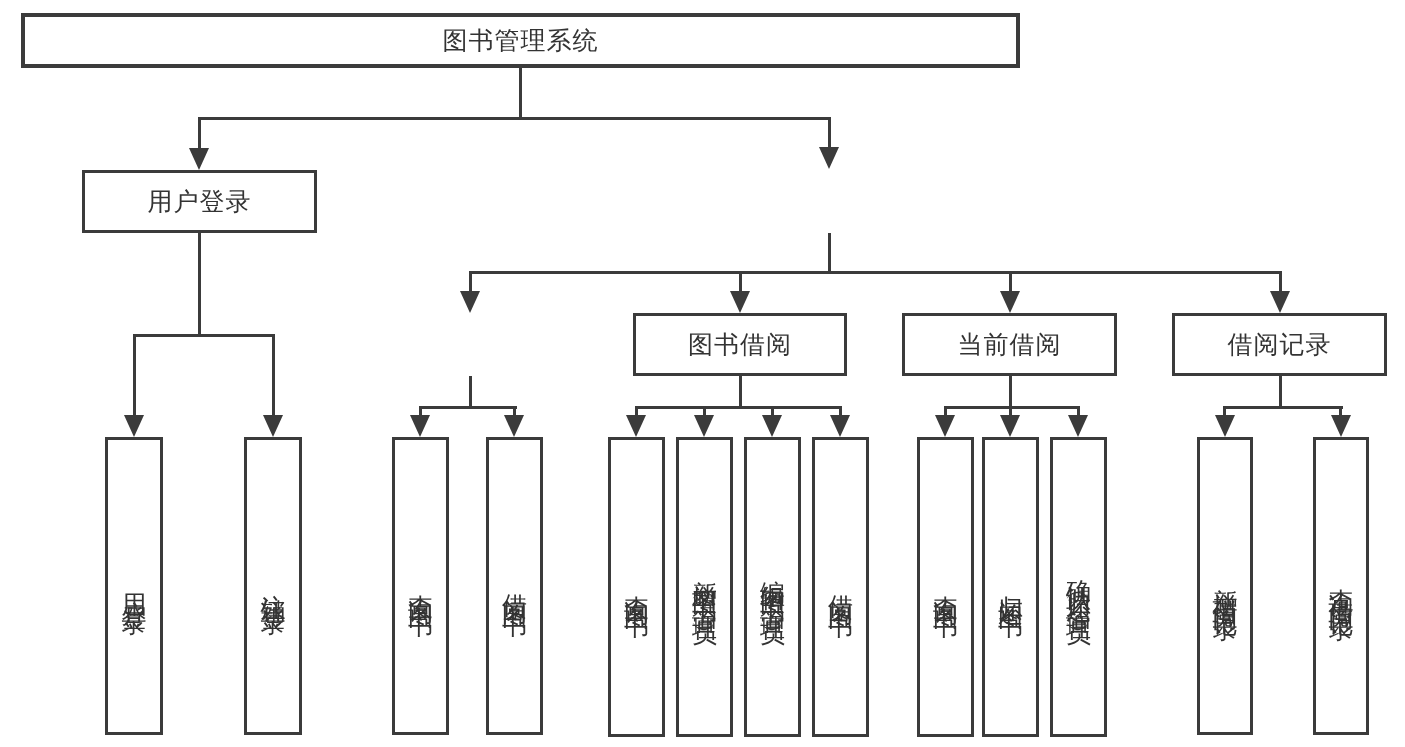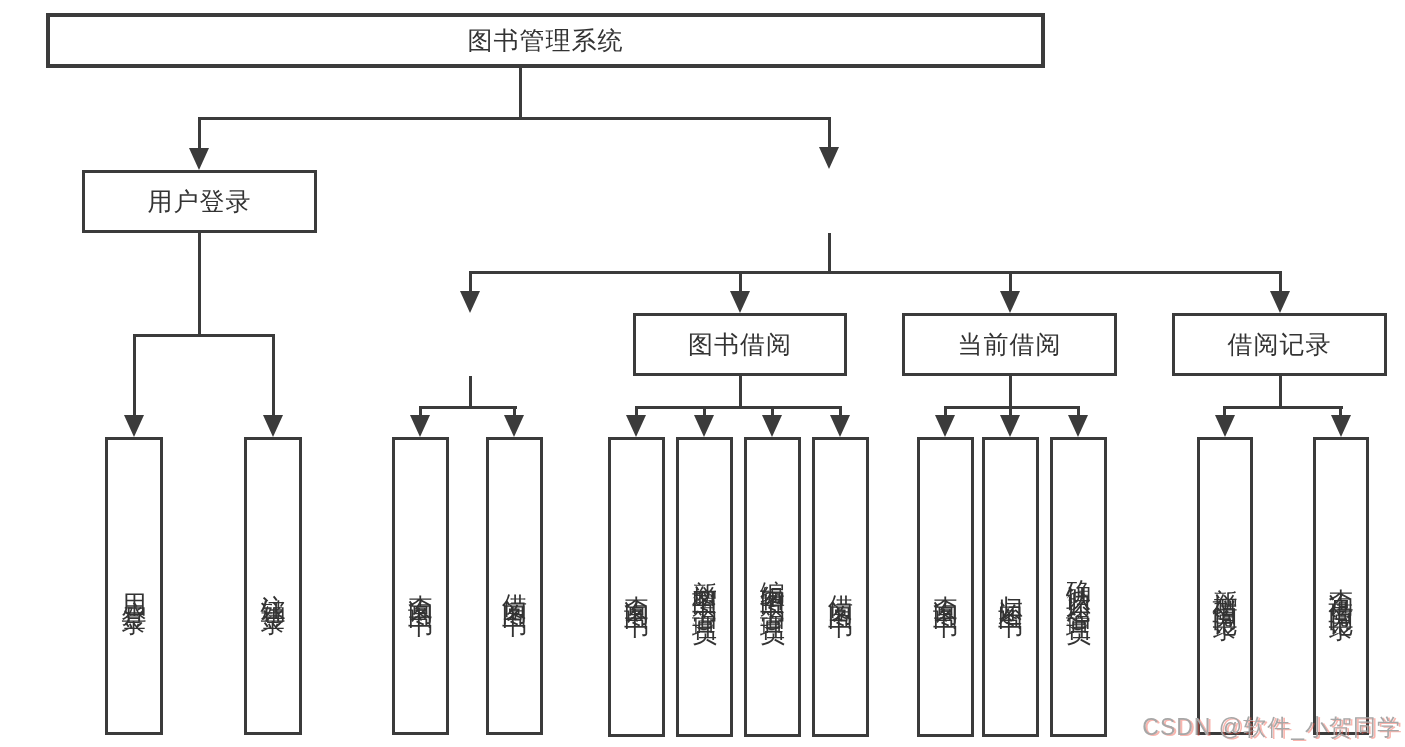--- a/index.html
+++ b/index.html
@@ -28,21 +28,21 @@
     position:absolute;right:4px;bottom:4px;z-index:10;
     font-size:23px;color:#a7a7a7;letter-spacing:1px;white-space:nowrap;
     text-shadow:2px 1px 0 rgba(242,90,75,0.45);
   }
 </style>
 </head>
 <body>
 
 <div id="canvas">
 
-  <div class="box root-box" style="left:21px;top:13px;width:999px;height:55px;margin-left:25px;">
+  <div class="box root-box" style="left:21px;top:13px;width:999px;height:55px;">
     <span class="h-label">图书管理系统</span>
   </div>
 
   <div class="vl" style="left:519px;top:68px;height:52px;"></div>
   <div class="hl" style="left:198px;top:117px;width:633px;"></div>
   <div class="vl" style="left:198px;top:117px;height:34px;"></div>
   <div class="ah" style="left:189px;top:148px;"></div>
   <div class="vl" style="left:828px;top:117px;height:33px;"></div>
   <div class="ah" style="left:819px;top:147px;"></div>
 
@@ -149,15 +149,14 @@
     <span class="v-label">确认归还（管理员）</span>
   </div>
 
   <div class="box leaf" style="left:1197px;top:437px;width:56px;height:298px;">
     <span class="v-label">新增借阅记录</span>
   </div>
   <div class="box leaf" style="left:1313px;top:437px;width:56px;height:298px;">
     <span class="v-label">查询借阅记录</span>
   </div>
 
-  <div class="watermark">CSDN @软件_小贺同学</div>
 
 </div>
 
 </body></html>

